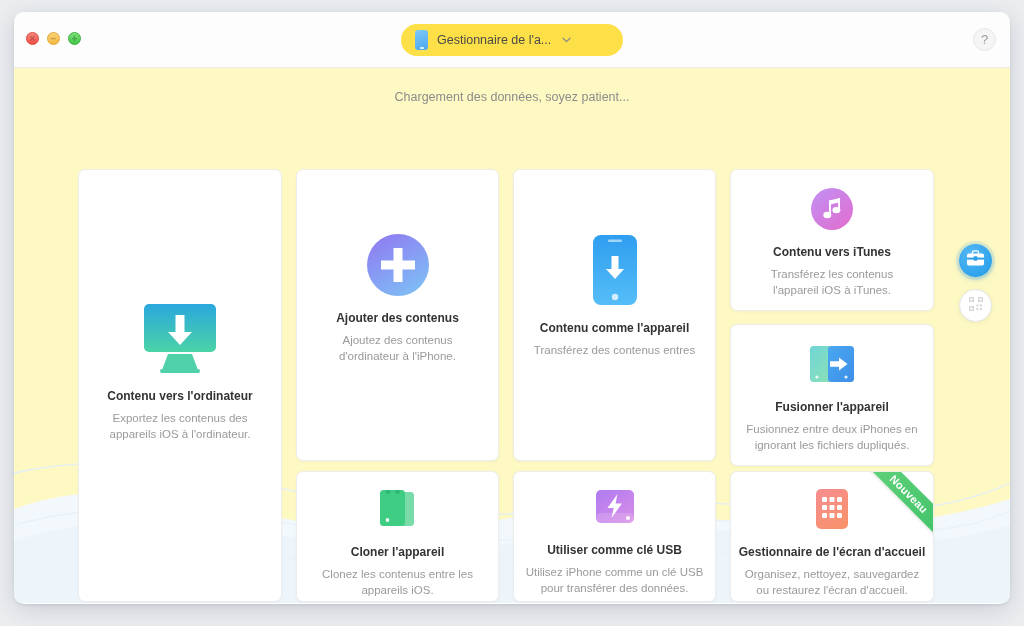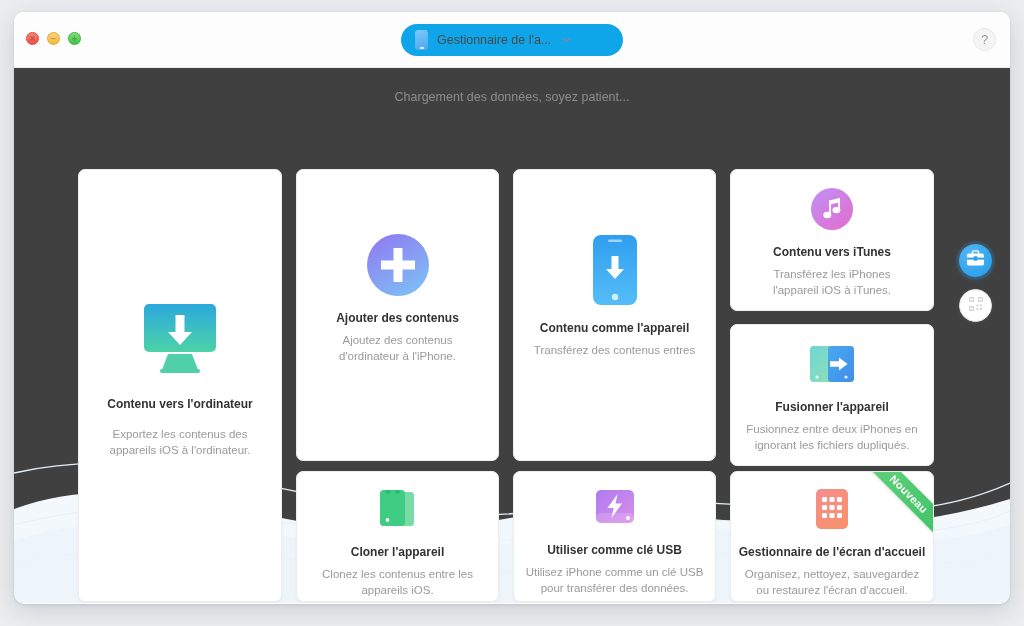--- a/index.html
+++ b/index.html
@@ -50,21 +50,21 @@
   .light.close  { background: linear-gradient(#f9867c,#ed5043); border:.5px solid #e0443a; }
   .light.min    { background: linear-gradient(#fdd17a,#f5ba3e); border:.5px solid #e0a633; }
   .light.max    { background: linear-gradient(#7fe07a,#41c645); border:.5px solid #39ae3c; }
   .light span { opacity:.55; font-weight:700; transform: translateY(-.5px); }
 
   #device-pill {
     position: absolute;
     left: 50%; top: 12px;
     transform: translateX(-50%);
     width: 222px; height: 32px;
-    background: #0ea5e9;
+    background: #fde047;
     border-radius: 16px;
     display: flex;
     align-items: center;
     padding: 0 14px;
     gap: 9px;
     cursor: pointer;
   }
   #device-pill .phone-glyph {
     width: 13px; height: 20px;
     border-radius: 3px;
@@ -100,21 +100,21 @@
     color: #9b9b9b;
     font-size: 13px;
     display:flex; align-items:center; justify-content:center;
     cursor: pointer;
   }
 
   
   #content {
     position: relative;
     height: 535px;
-    background: #404040;
+    background: #fef9c3;
     overflow: hidden;
   }
 
   #waves { position:absolute; left:0; bottom:0; width:100%; height:190px; pointer-events:none; }
 
   #status-line {
     position: absolute;
     top: 22px; left: 0; width: 100%;
     text-align: center;
     font-size: 12.5px;
@@ -152,21 +152,21 @@
     font-size: 11.5px;
     color: #9a9a9a;
     text-align: center;
     line-height: 16px;
   }
 
   .icon-wrap { margin-bottom: 15px; display:flex; align-items:center; justify-content:center; }
 
   
   #card-to-computer { left: 64px;  top: 101px; width: 204px; height: 433px; }
-  #card-to-computer .card-inner { top: 132px; gap: 8px; }
+  #card-to-computer .card-inner { top: 132px; }
 
   #card-add        { left: 282px; top: 101px; width: 203px; height: 292px; }
   #card-add .card-inner { top: 64px; }
 
   #card-to-device  { left: 499px; top: 101px; width: 203px; height: 292px; }
   #card-to-device .card-inner { top: 64px; }
 
   #card-itunes     { left: 716px; top: 101px; width: 204px; height: 142px; }
   #card-itunes .card-inner { top: 18px; }
 
@@ -352,21 +352,21 @@
               <circle cx="21" cy="21" r="21" fill="url(#gMus)"></circle>
               <path d="M18 12.5 L29 10 v4.3 l-11 2.5 z" fill="#ffffff"></path>
               <rect x="18" y="12.5" width="1.9" height="14" fill="#ffffff"></rect>
               <rect x="27.1" y="10" width="1.9" height="11.6" fill="#ffffff"></rect>
               <ellipse cx="16.3" cy="27" rx="4" ry="3.2" fill="#ffffff"></ellipse>
               <ellipse cx="25.4" cy="22.1" rx="4" ry="3.2" fill="#ffffff"></ellipse>
             </svg>
           </div>
           <div class="card-title">Contenu vers iTunes</div>
           <div class="card-desc">
-            <div>Transférez les iPhones</div>
+            <div>Transférez les contenus</div>
             <div>l'appareil iOS à iTunes.</div>
           </div>
         </div>
       </div>
 
       <div class="card" id="card-merge">
         <div class="card-inner">
           <div class="icon-wrap">
             <svg width="48" height="42" viewBox="0 0 48 42">
               <defs>

